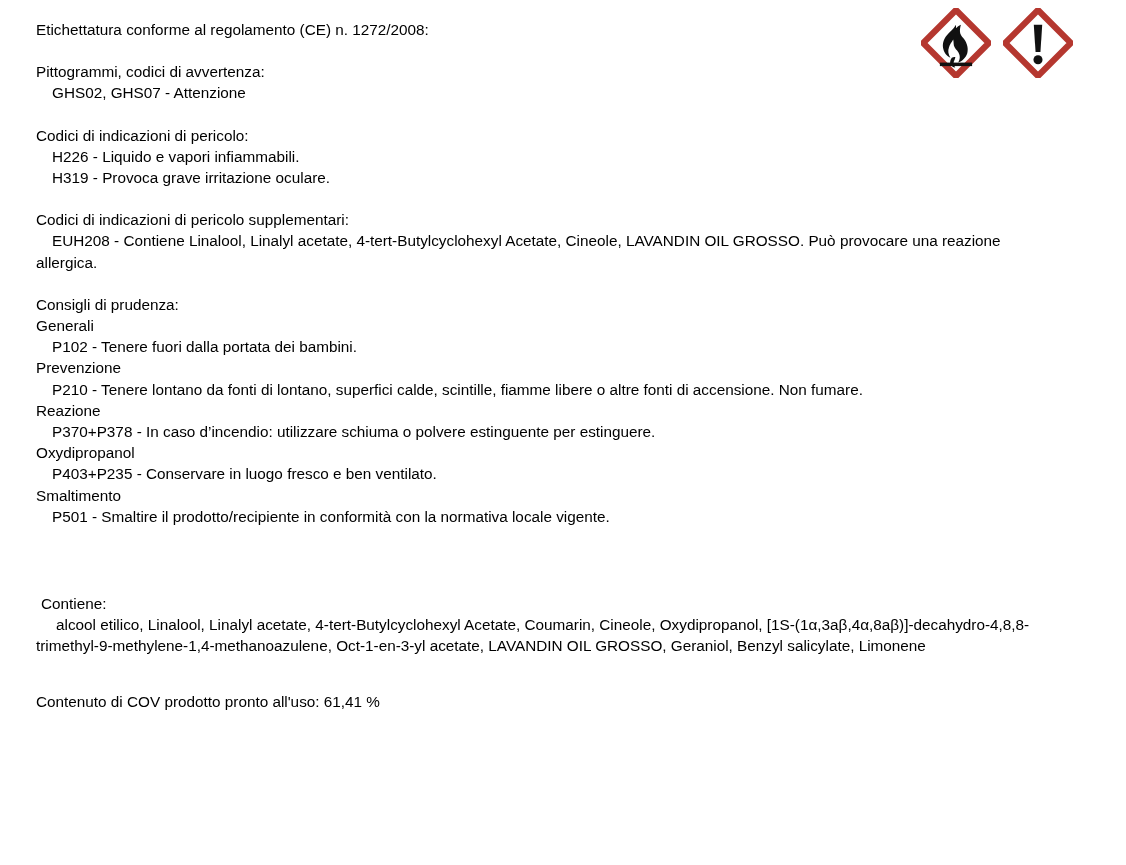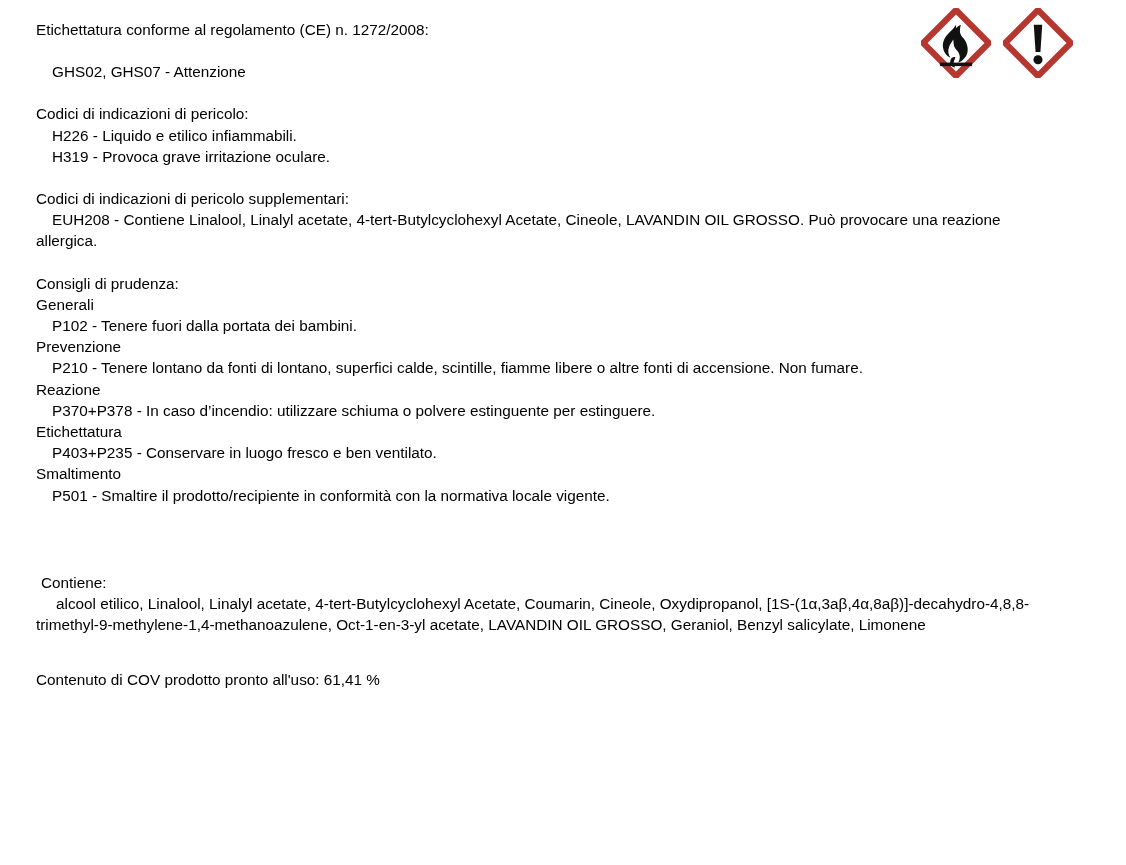--- a/index.html
+++ b/index.html
@@ -101,47 +101,48 @@
     </div>
 
   </div>
 
   <div class="content">
 
     <div class="line">Etichettatura conforme al regolamento (CE) n. 1272/2008:</div>
 
     <div class="gap-sm"></div>
 
+    <div class="line">Pittogrammi, codici di avvertenza:</div>
     <div class="line indent1">GHS02, GHS07 - Attenzione</div>
 
     <div class="gap-sm"></div>
 
     <div class="line">Codici di indicazioni di pericolo:</div>
-    <div class="line indent1">H226 - Liquido e etilico infiammabili.</div>
+    <div class="line indent1">H226 - Liquido e vapori infiammabili.</div>
     <div class="line indent1">H319 - Provoca grave irritazione oculare.</div>
 
     <div class="gap-sm"></div>
 
     <div class="line">Codici di indicazioni di pericolo supplementari:</div>
     <div class="hang">EUH208 - Contiene Linalool, Linalyl acetate, 4-tert-Butylcyclohexyl Acetate, Cineole, LAVANDIN OIL GROSSO. Può provocare una reazione allergica.</div>
 
     <div class="gap-sm"></div>
 
     <div class="line">Consigli di prudenza:</div>
 
     <div class="line">Generali</div>
     <div class="line indent1">P102 - Tenere fuori dalla portata dei bambini.</div>
 
     <div class="line">Prevenzione</div>
     <div class="line indent1">P210 - Tenere lontano da fonti di lontano, superfici calde, scintille, fiamme libere o altre fonti di accensione. Non fumare.</div>
 
     <div class="line">Reazione</div>
     <div class="line indent1">P370+P378 - In caso d’incendio: utilizzare schiuma o polvere estinguente per estinguere.</div>
 
-    <div class="line">Etichettatura</div>
+    <div class="line">Oxydipropanol</div>
     <div class="line indent1">P403+P235 - Conservare in luogo fresco e ben ventilato.</div>
 
     <div class="line">Smaltimento</div>
     <div class="line indent1">P501 - Smaltire il prodotto/recipiente in conformità con la normativa locale vigente.</div>
 
     <div class="gap-md"></div>
 
     <div class="line indent-small">Contiene:</div>
     <div class="hang-ing">alcool etilico, Linalool, Linalyl acetate, 4-tert-Butylcyclohexyl Acetate, Coumarin, Cineole, Oxydipropanol, [1S-(1α,3aβ,4α,8aβ)]-decahydro-4,8,8-trimethyl-9-methylene-1,4-methanoazulene, Oct-1-en-3-yl acetate, LAVANDIN OIL GROSSO, Geraniol, Benzyl salicylate, Limonene</div>
 

